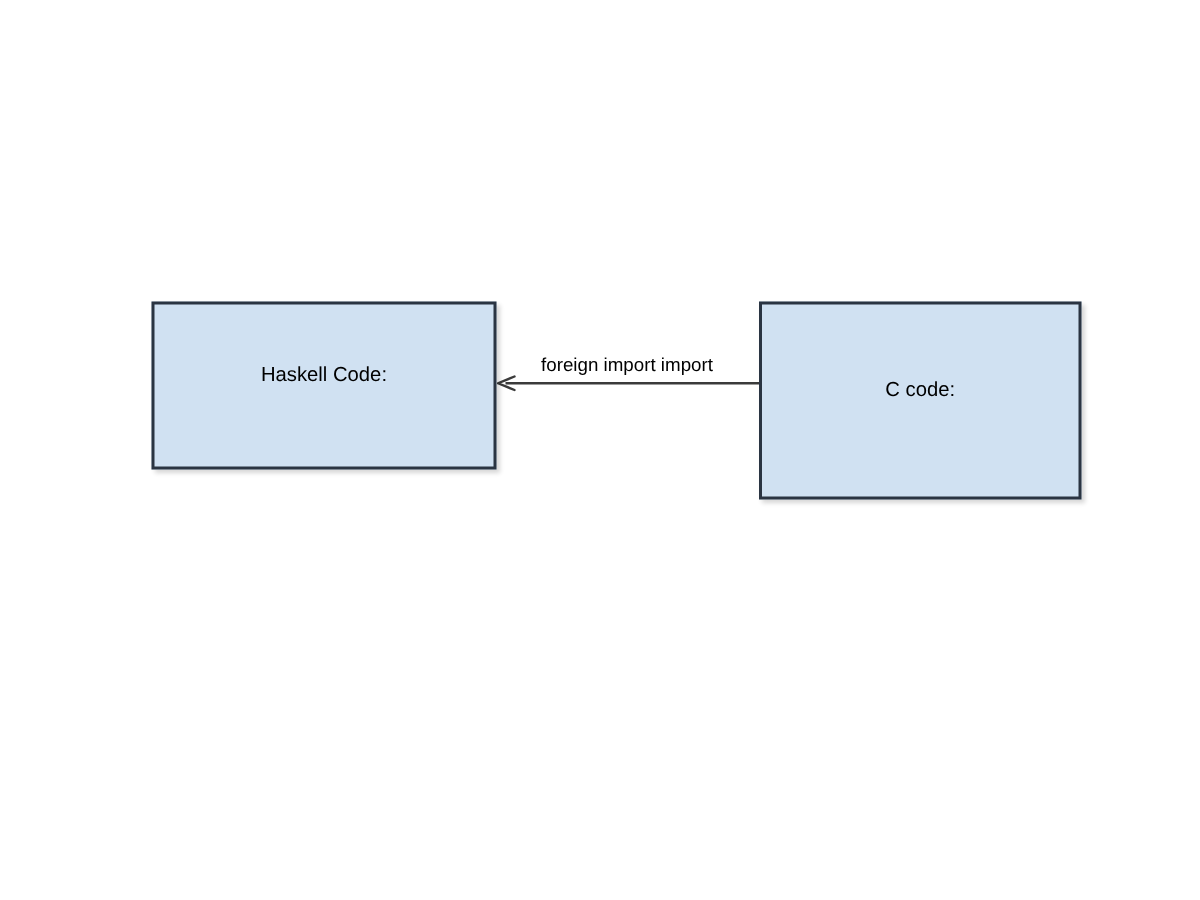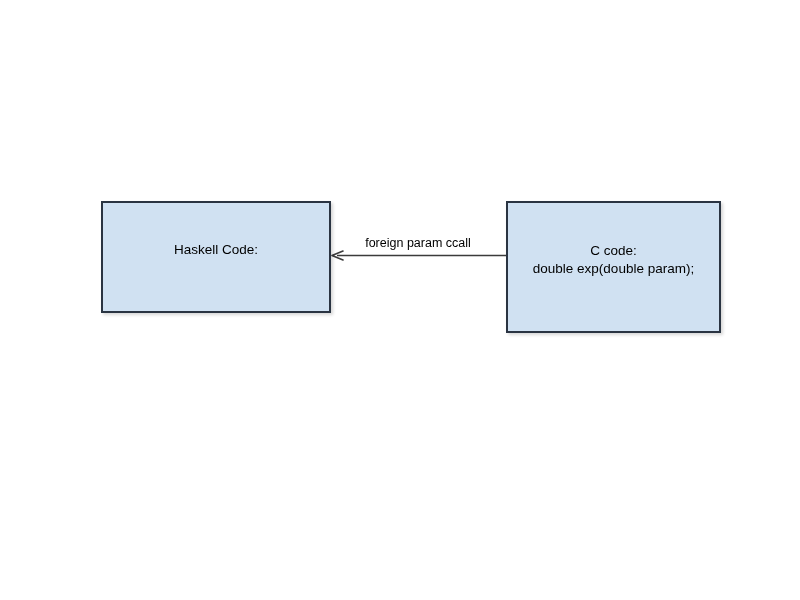--- a/index.html
+++ b/index.html
@@ -77,24 +77,23 @@
 
 <div id="canvas">
 
   <svg id="edge-layer" viewBox="0 0 800 600" width="800" height="600">
     <g>
       <line x1="506" y1="255.5" x2="337" y2="255.5" stroke="#3b3b3b" stroke-width="1.6"></line>
       <polyline points="343,251 332,255.5 343,260" fill="none" stroke="#3b3b3b" stroke-width="1.6" stroke-linecap="round" stroke-linejoin="round"></polyline>
     </g>
   </svg>
 
-  <div id="edge-label">foreign param ccall</div>
+  <div id="edge-label">foreign import import</div>
 
   <div class="node" id="node-haskell">
     <span class="node-line">Haskell Code:</span>
   </div>
 
   <div class="node" id="node-c">
     <span class="node-line">C code:</span>
-    <span class="node-line">double exp(double param);</span>
   </div>
 
 </div>
 
 </body></html>

